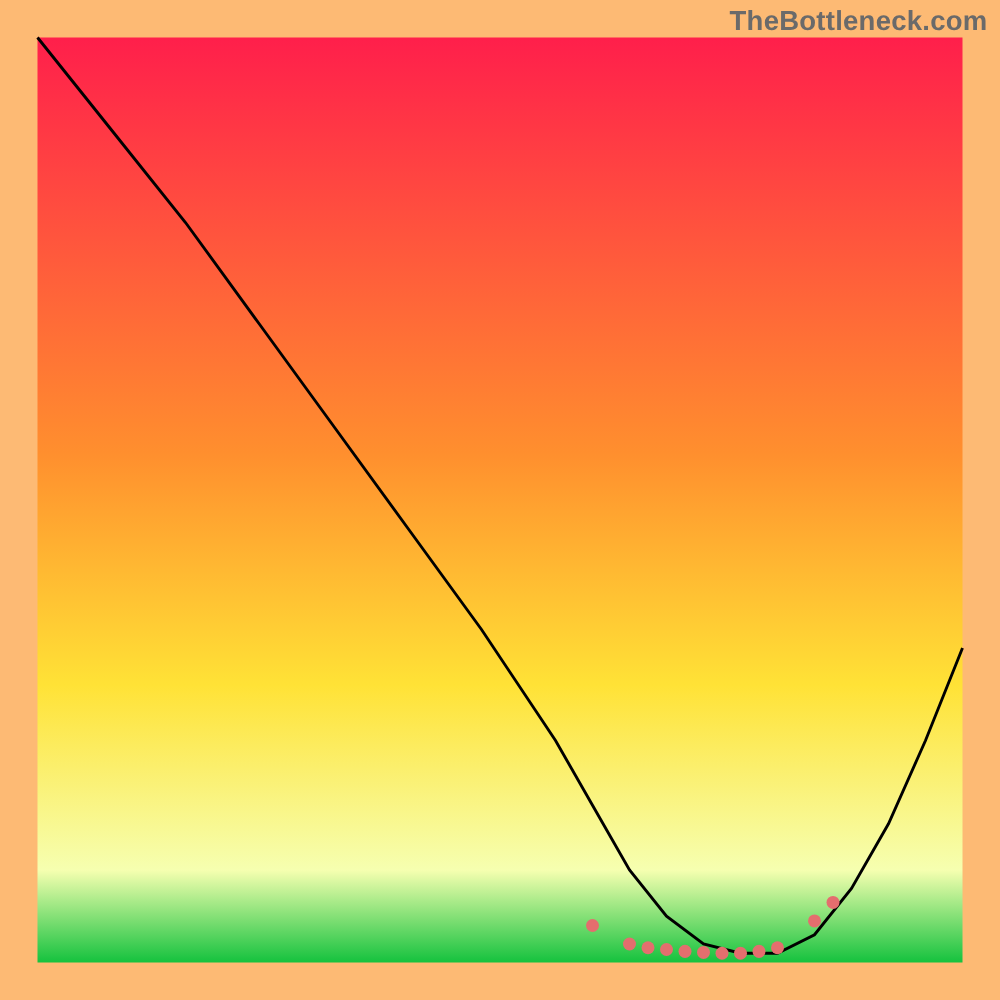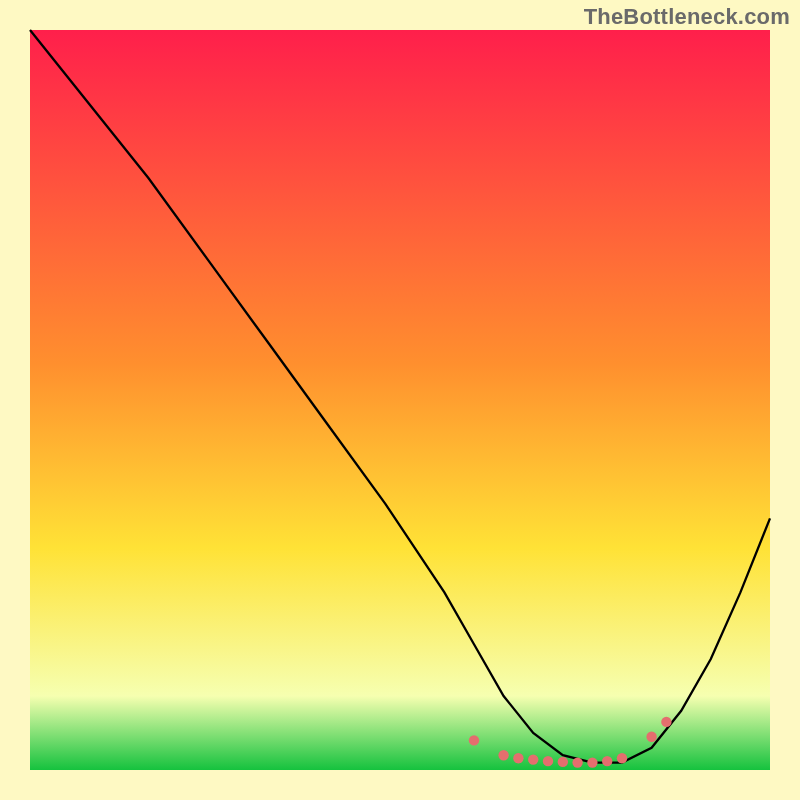--- a/index.html
+++ b/index.html
@@ -8,21 +8,21 @@
     width: 800px;
     height: 800px;
     background: #000;
     overflow: hidden;
     font-family: Arial, Helvetica, sans-serif;
   }
   .wrap {
     position: relative;
     width: 800px;
     height: 800px;
-    background: #fef9c3;
+    background: #fdba74;
     text-align: center;
   }
   .watermark {
     position: absolute;
     top: 4px;
     right: 10px;
     color: #6a6a6a;
     font-size: 22px;
     font-weight: 600;
     letter-spacing: 0.2px;

